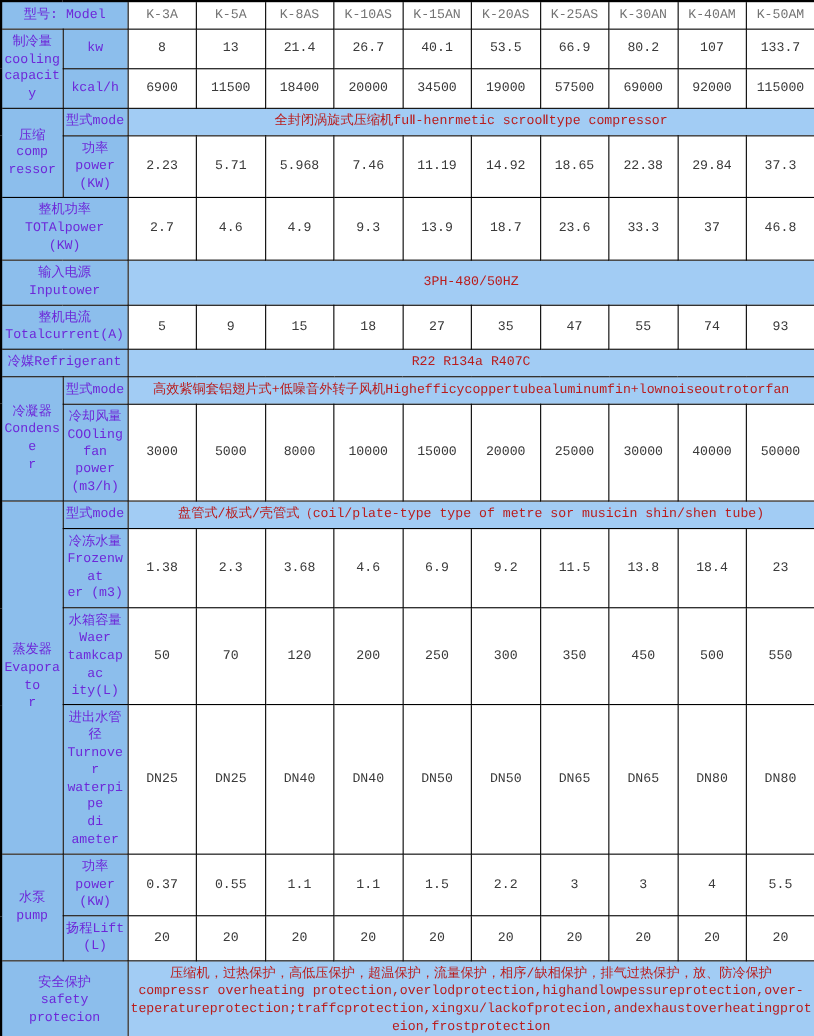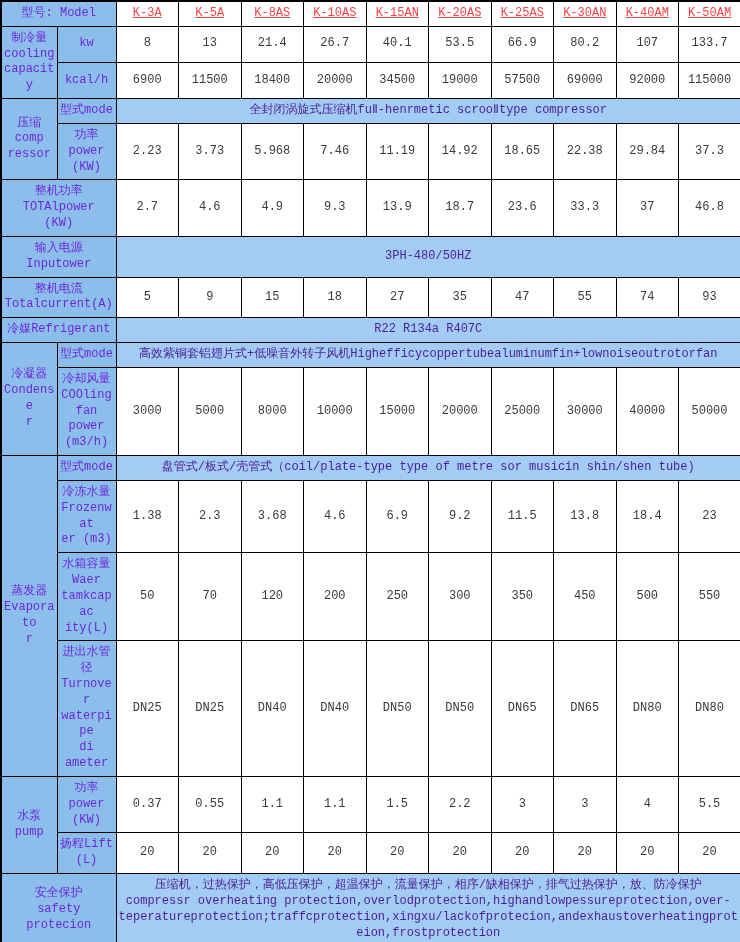--- a/index.html
+++ b/index.html
@@ -21,23 +21,23 @@
     text-align:center;
     vertical-align:middle;
     padding:4px 2px;
     font-size:12px;
     line-height:1.32;
     white-space:pre-line;
     word-wrap:break-word;
     overflow:hidden;
   }
   td.label{ background:var(--label-blue); color:#6d28d9; }
-  td.span{ background:var(--span-blue); color:#4c1d95; }
+  td.span{ background:var(--span-blue); color:#b91c1c; }
   td.value,td.model{ background:#ffffff; color:#3a3a3a; }
-  td.model{ color:#ef4444;text-decoration:underline; }
+  td.model{ color:#737373; }
 </style>
 </head>
 <body>
 
 <div class="page">
 
   <table class="spec">
     <colgroup>
       <col style="width:56px">
         <col style="width:59px">
@@ -100,21 +100,21 @@
 comp
 ressor</td>
           <td class="label">型式mode</td>
           <td colspan="10" class="span">全封闭涡旋式压缩机fuⅡ-henrmetic scrooⅡtype compressor</td>
         </tr>
         <tr>
           <td class="label">功率
 power
 (KW)</td>
           <td class="value">2.23</td>
-          <td class="value">3.73</td>
+          <td class="value">5.71</td>
           <td class="value">5.968</td>
           <td class="value">7.46</td>
           <td class="value">11.19</td>
           <td class="value">14.92</td>
           <td class="value">18.65</td>
           <td class="value">22.38</td>
           <td class="value">29.84</td>
           <td class="value">37.3</td>
         </tr>
         <tr>

